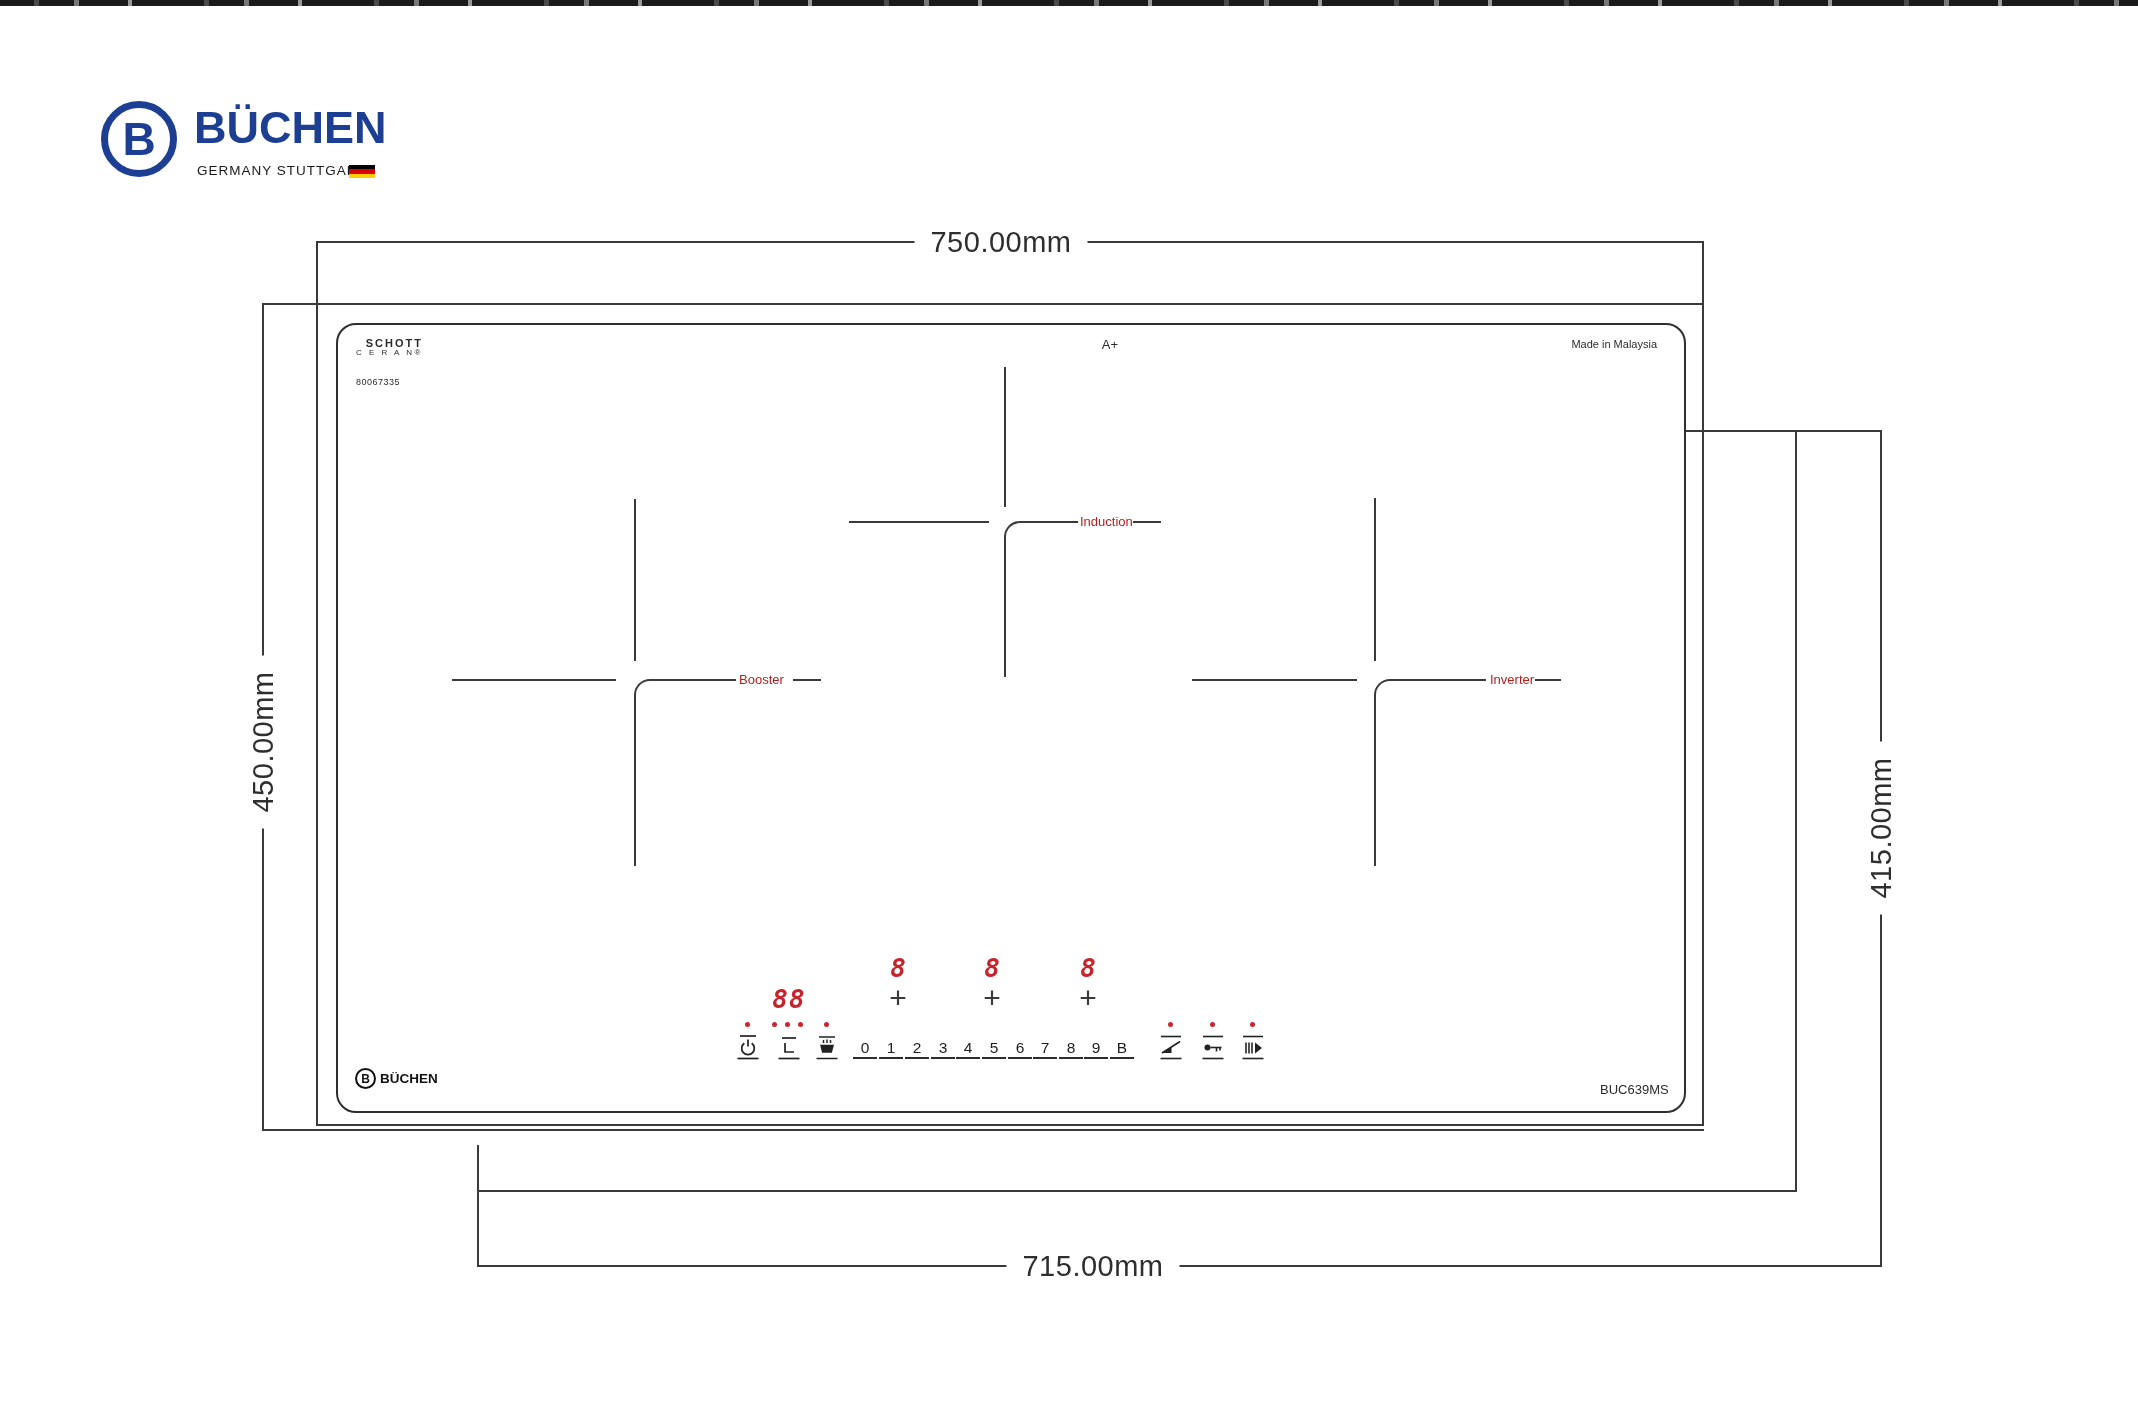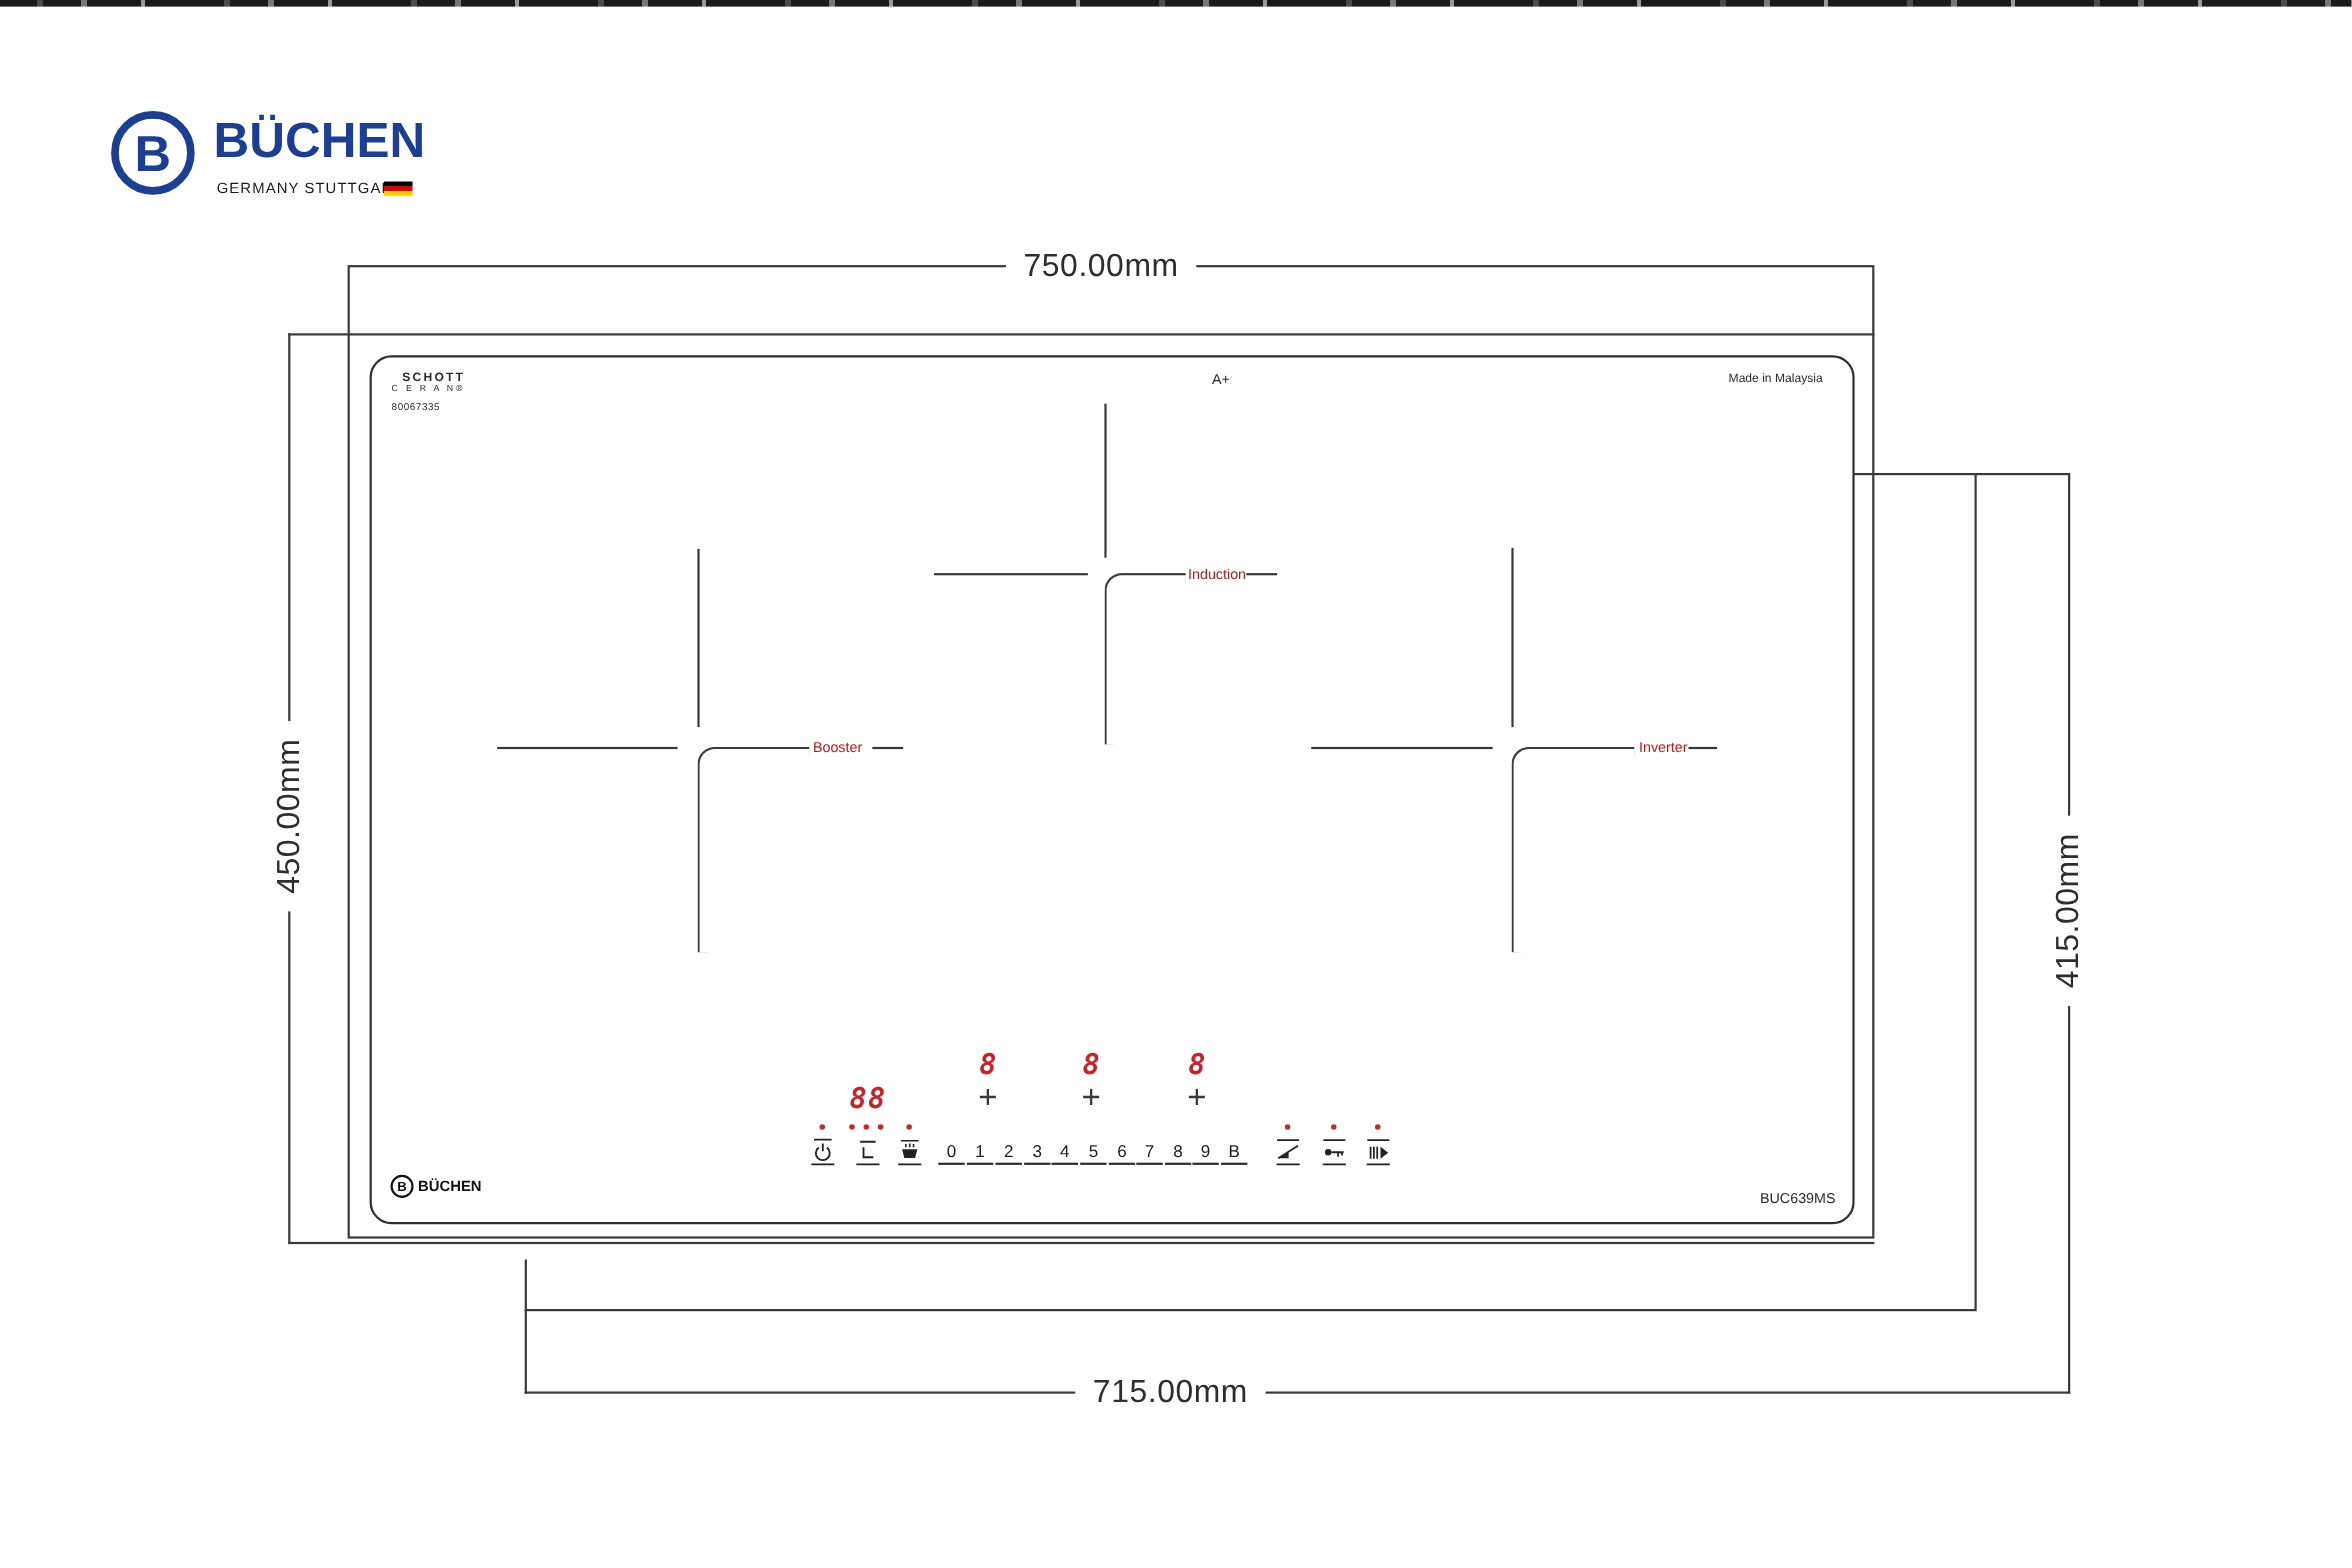--- a/index.html
+++ b/index.html
@@ -26,21 +26,21 @@
   .dim-label{position:absolute;font-size:29px;color:#2e2e2e;background:#fff;padding:0 16px;
              white-space:nowrap;transform:translate(-50%,-50%);letter-spacing:0.5px;}
   .dim-label.vert{transform:translate(-50%,-50%) rotate(-90deg);}
   
   .cross-l{position:absolute;border-left:2px solid #3a3a3a;border-top:2px solid #3a3a3a;border-top-left-radius:16px;}
   .zone-label{position:absolute;font-size:13px;color:#b91c1c;white-space:nowrap;}
   
   .schott{position:absolute;left:18px;top:12px;color:#2b2b2b;line-height:1.1;}
   .schott .l1{font-size:11px;font-weight:bold;letter-spacing:2px;text-align:right;}
   .schott .l2{font-size:8px;letter-spacing:2.5px;}
-  .schott .l3{font-size:9px;margin-top:8px;letter-spacing:0.5px;}
+  .schott .l3{font-size:9px;margin-top:20px;letter-spacing:0.5px;}
   .aplus{position:absolute;left:757px;top:12px;width:30px;text-align:center;font-size:13px;color:#2b2b2b;}
   .madein{position:absolute;right:27px;top:13px;font-size:11px;font-weight:400;color:#2b2b2b;}
   .model{position:absolute;left:1262px;top:757px;font-size:13px;color:#2b2b2b;}
   .glass-logo{position:absolute;left:17px;top:743px;display:flex;align-items:center;gap:4px;}
   .glass-logo .ring{width:17px;height:17px;border:2px solid #111;border-radius:50%;display:flex;
                     align-items:center;justify-content:center;font-size:12px;font-weight:900;color:#111;}
   .glass-logo .txt{font-size:13.5px;font-weight:800;color:#111;}
   
   .seg{position:absolute;font-family:"DejaVu Sans Mono", monospace;font-weight:bold;font-style:italic;
        color:#c8232b;font-size:26px;text-align:center;line-height:1;}
@@ -212,15 +212,15 @@
           <path d="M15,8.5 L22,14 L15,19.5 Z" fill="#222" stroke="none"></path>
           <line x1="2.5" y1="24.5" x2="23.5" y2="24.5"></line>
         </g>
       </svg>
     </div>
   </div>
 
   <div class="dim-label" style="left:1001px;top:242px;">750.00mm</div>
   <div class="dim-label vert" style="left:263px;top:742px;">450.00mm</div>
   <div class="dim-label vert" style="left:1881px;top:828px;">415.00mm</div>
-  <div class="dim-label" style="left:1064px;top:1266px;text-align:right;">715.00mm</div>
+  <div class="dim-label" style="left:1093px;top:1266px;text-align:right;">715.00mm</div>
 
 </div>
 
 </body></html>

